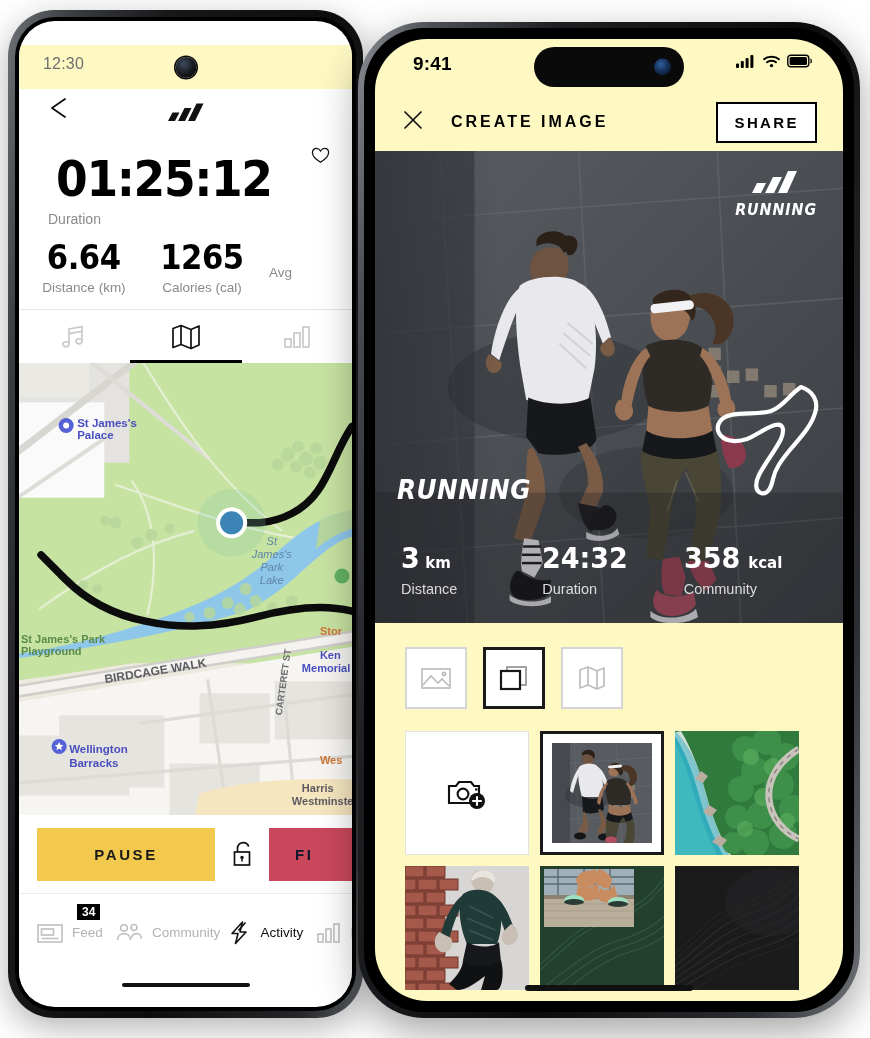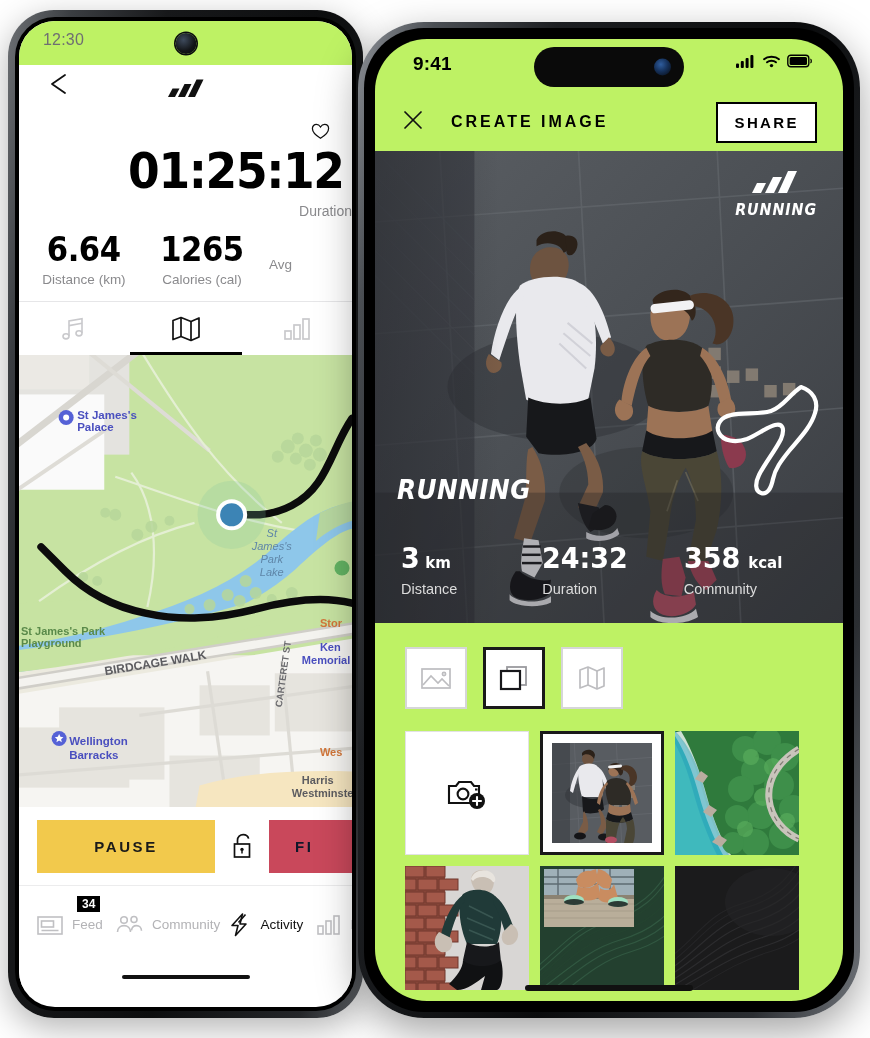--- a/index.html
+++ b/index.html
@@ -21,41 +21,41 @@
   }
   .android-inner {
     position: absolute; inset: 7px; border-radius: 40px;
     background: #000; overflow: hidden;
   }
   .android-screen {
     position: absolute; inset: 4px; border-radius: 36px;
     background: #fff; overflow: hidden;
   }
   .and-status {
-    height: 44px; position: relative; background:#bef264;
+    height: 44px; position: relative; background:#fef9c3;margin-top:24px;
   }
   .and-time {
     position: absolute; left: 24px; top: 10px;
     font-size: 16px; color: #6f6f72; letter-spacing: .2px;
   }
   .and-camera {
     position: absolute; left: 50%; top: 12px; transform: translateX(-50%);
     width: 21px; height: 21px; border-radius: 50%;
     background: radial-gradient(circle at 38% 33%, #3e4a5c 0%, #131518 58%, #05070a 100%);
     box-shadow: 0 0 0 1.5px #0a0b0d;
   }
   .and-topbar {
     height: 54px; position: relative;
   }
   .back-arrow { position: absolute; left: 26px; top: 6px; }
   .adidas-logo { position: absolute; left: 50%; top: 8px; transform: translateX(-50%); }
   .heart-icon { position: absolute; right: 22px; top: 58px; }
 
   .and-stats { position: relative; padding: 0 0 14px 0; }
-  .duration-block { text-align: right; margin-top: 28px; }
+  .duration-block { text-align: left; margin-top: 12px; padding-left: 29px; }
   .duration-val {
     font-family: "DejaVu Sans", sans-serif;
     font-weight: 700; font-size: 49px; letter-spacing: -1.5px;
     color: #000; line-height: 1; transform: scaleX(.93); display:inline-block;
   }
   .duration-lbl { font-size: 14px; color: #8a8a8d; margin-top: 7px; }
   .stat-row { display: flex; margin-top: 14px; padding-left: 6px; }
   .stat-cell { flex: 0 0 118px; text-align: center; }
   .stat-cell.cut { flex: 0 0 110px; overflow: hidden; text-align: left; padding-left: 8px;}
   .stat-val {
@@ -108,21 +108,21 @@
   
   .ios-frame {
     position: absolute; left: 358px; top: 22px; width: 502px; height: 996px;
     border-radius: 66px;
     background: linear-gradient(105deg,#8c9096 0%,#4a4e53 10%,#1d1f22 26%,#0a0b0c 58%,#2b2e32 86%,#70747a 100%);
     box-shadow: 0 14px 40px rgba(0,0,0,.36);
     padding: 7px;
   }
   .ios-inner { position:absolute; inset: 6px; border-radius: 60px; background:#000; }
   .ios-screen {
-    position: absolute; inset: 11px; border-radius: 52px; background: #bef264; overflow: hidden;
+    position: absolute; inset: 11px; border-radius: 52px; background: #fef9c3; overflow: hidden;
   }
   .ios-status { height: 54px; position: relative; }
   .ios-time { position:absolute; left: 38px; top: 14px; font-size: 19px; font-weight: 700; color:#000; letter-spacing:.2px;}
   .dynamic-island {
     position:absolute; left: 50%; top: 8px; transform: translateX(-50%);
     width: 150px; height: 40px; border-radius: 22px; background: #0a0a0a;
   }
   .di-lens {
     position:absolute; right: 13px; top: 50%; transform: translateY(-50%);
     width: 17px; height: 17px; border-radius: 50%;

